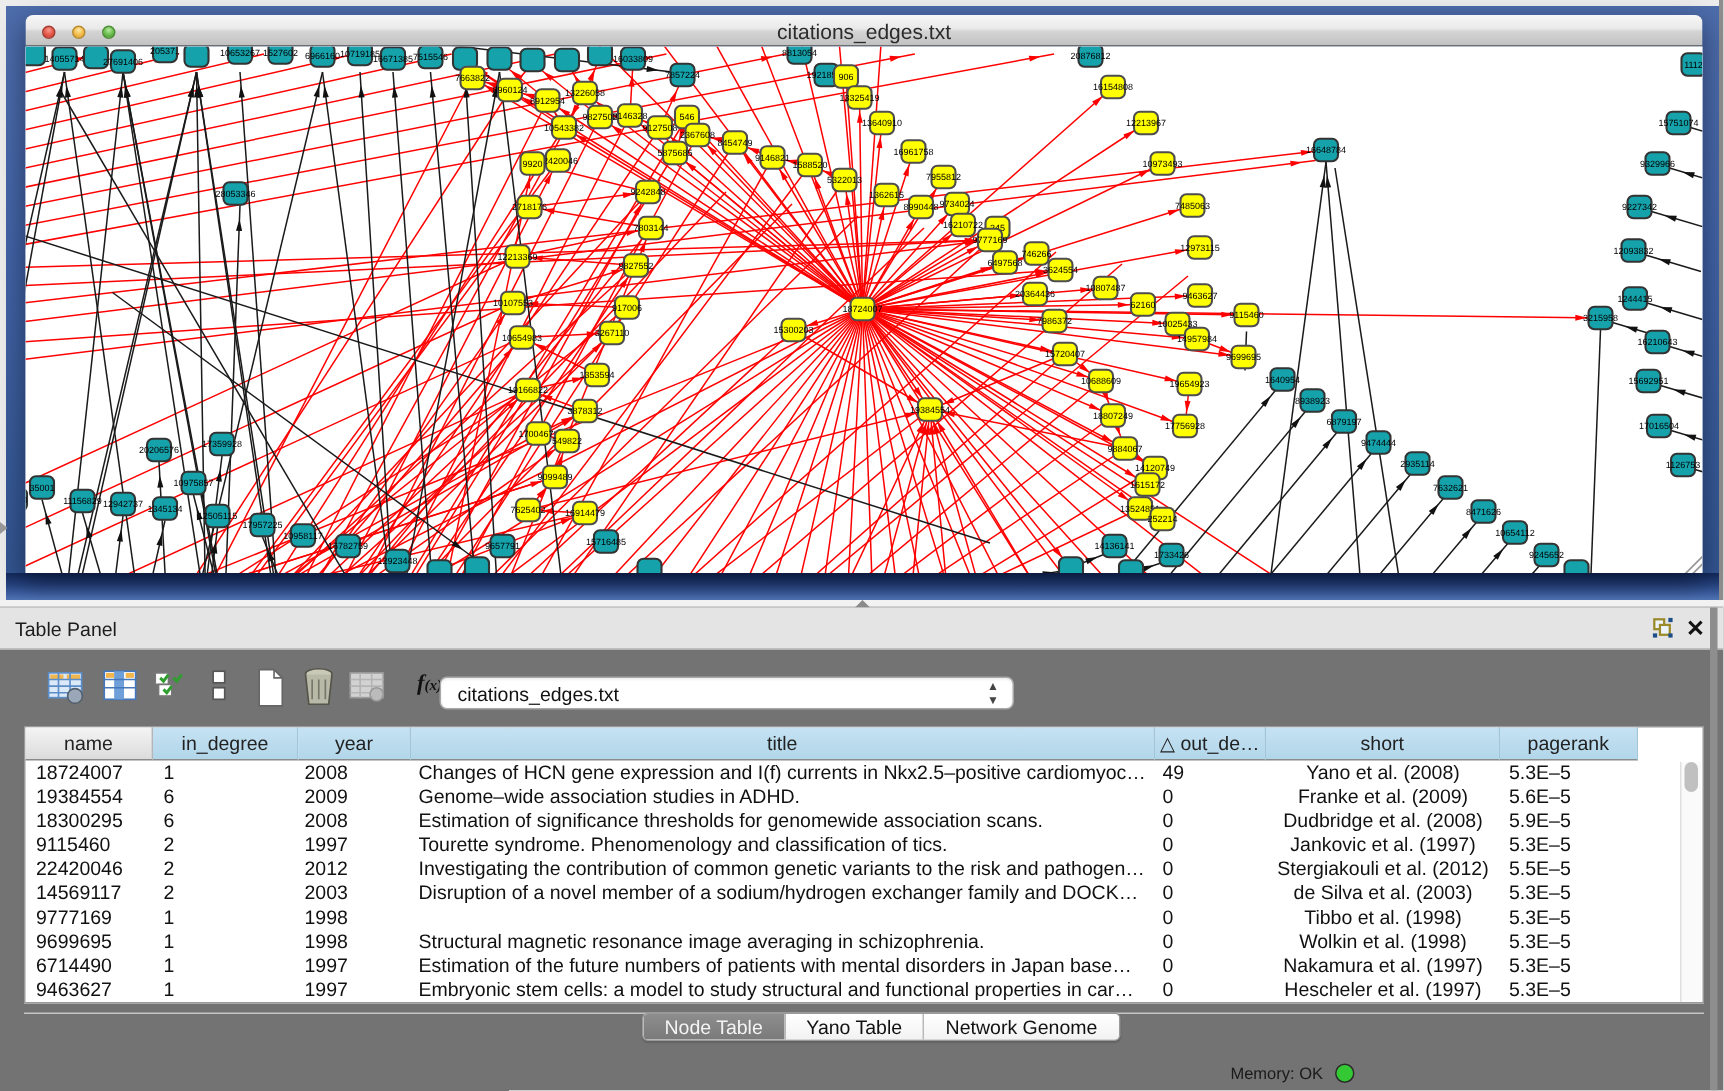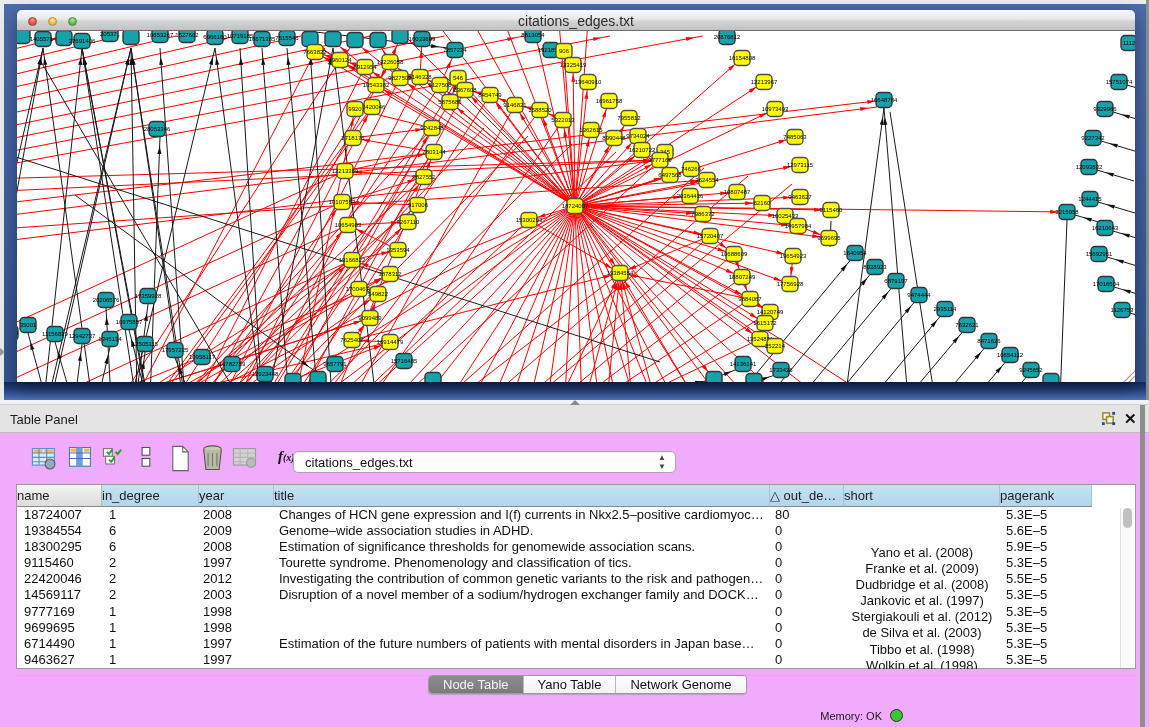--- a/index.html
+++ b/index.html
@@ -22,47 +22,47 @@
 .tl{position:absolute;top:6.5px;width:9px;height:9px;border-radius:50%;}
 #tl-r{left:11px;background:radial-gradient(circle at 50% 30%,#f49a8d 0%,#ea5f50 45%,#c33a2e 100%);border:.5px solid #a53d33;}
 #tl-y{left:31px;background:radial-gradient(circle at 50% 30%,#fce9a8 0%,#f5bf4f 50%,#d69a33 100%);border:.5px solid #b88b2e;}
 #tl-g{left:51px;background:radial-gradient(circle at 50% 30%,#b6e8a2 0%,#6cc04e 50%,#489133 100%);border:.5px solid #4f8f39;}
 #canvas{position:absolute;left:0;top:21px;width:1118px;height:351px;background:#fff;overflow:hidden;}
 
 #divider{position:absolute;left:0px;top:400px;width:1149px;height:5px;background:#f2f2f2;border-bottom:1px solid #d0d0d0;}
 #divider .caret{position:absolute;left:570px;top:0px;width:0;height:0;
   border-left:5px solid transparent;border-right:5px solid transparent;border-bottom:5px solid #8a8a8a;}
 
-#panel{position:absolute;left:0;top:405px;width:1149px;height:322px;background:#f0abfc;}
+#panel{position:absolute;left:0;top:405px;width:1149px;height:322px;background:#737373;}
 #phead{position:absolute;left:0;top:0;width:100%;height:28px;background:#e4e4e4;border-bottom:1px solid #bebebe;}
 #phead .t{position:absolute;left:10px;top:7px;font-size:13px;color:#1c1c1c;}
 #phead .float{position:absolute;left:1101px;top:6px;width:15px;height:15px;}
 #phead .close{position:absolute;left:1124px;top:5px;font-size:15px;font-weight:bold;color:#111;}
 
 #toolbar{position:absolute;left:16px;top:38px;height:36px;}
 .tb{position:absolute;top:-1px;width:29px;height:33px;}
 #combo{position:absolute;left:293px;top:46px;width:383px;height:22px;background:#fff;
   border:1px solid #a8a8a8;border-radius:5px;box-shadow:inset 0 1px 2px rgba(0,0,0,.08);}
 #combo .txt{position:absolute;left:11px;top:3px;font-size:13px;color:#111;}
 #combo .arr{position:absolute;right:9px;top:1px;font-size:8px;color:#444;line-height:9px;}
 
 #tbl{position:absolute;left:16px;top:79px;width:1120px;height:185px;background:#fff;border:1px solid #9a9a9a;}
 #thead{position:absolute;left:0;top:0;width:1100px;height:22px;font-size:13px;color:#222;}
-#thead .h{position:absolute;top:0;height:22px;line-height:22px;
+#thead .h{position:absolute;top:0;height:22px;text-align:center;line-height:22px;
   background:linear-gradient(180deg,#c5e2f2 0%,#b2d6ea 100%);border-right:1px solid #9fc6da;border-bottom:1px solid #8a8a8a;}
 #thead .h0{background:linear-gradient(180deg,#f4f4f4 0%,#dcdcdc 100%);border-right:1px solid #b5b5b5;}
 #tbody{position:absolute;left:0;top:22px;width:1100px;height:162px;font-size:13px;color:#111;overflow:hidden;}
 .tr{position:relative;height:16.1px;}
 .tr div{position:absolute;top:0;height:16px;line-height:16px;white-space:nowrap;overflow:hidden;}
 .c0{left:7px;width:92px;}
 .c1{left:92px;width:90px;}
 .c2{left:186px;width:80px;}
 .c3{left:262px;width:492px;}
 .c4{left:758px;width:70px;}
-.c5{left:827px;width:156px;text-align:center;margin-top:38px;}
+.c5{left:827px;width:156px;text-align:center;}
 .c6{left:989px;width:100px;}
 #vscroll{position:absolute;right:1px;top:23px;width:14px;height:160px;background:#fafafa;border-left:1px solid #e0e0e0;}
 #vscroll .thumb{position:absolute;left:2px;top:0px;width:9px;height:20px;background:#c0c0c0;border-radius:5px;}
 
 #tabline{position:absolute;left:16px;top:270px;width:1120px;height:1px;background:#c4c4c4;}
 #tabs{position:absolute;left:428px;top:270px;height:19px;display:flex;
   border:1px solid #9a9a9a;border-radius:4px;overflow:hidden;background:#fff;
   box-shadow:0 1px 1px rgba(0,0,0,.15);font-size:13px;}
 #tabs .seg{padding:0 14px;line-height:18px;color:#111;background:linear-gradient(180deg,#ffffff,#f2f2f2);border-left:1px solid #b8b8b8;}
 #tabs .seg.sel{background:linear-gradient(180deg,#8d8d8d,#7a7a7a);color:#f4f4f4;border-left:none;}
@@ -946,21 +946,21 @@
         <div class="h" style="left:753px;width:74px">△ out_de…</div>
         <div class="h" style="left:827px;width:156px">short</div>
         <div class="h" style="left:983px;width:92px">pagerank</div>
       </div>
       <div id="tbody">
 <div class="tr">
             <div class="c0">18724007</div>
             <div class="c1">1</div>
             <div class="c2">2008</div>
             <div class="c3">Changes of HCN gene expression and I(f) currents in Nkx2.5–positive cardiomyoc…</div>
-            <div class="c4">80</div>
+            <div class="c4">49</div>
             <div class="c5">Yano et al. (2008)</div>
             <div class="c6">5.3E–5</div>
           </div>
 <div class="tr">
             <div class="c0">19384554</div>
             <div class="c1">6</div>
             <div class="c2">2009</div>
             <div class="c3">Genome–wide association studies in ADHD.</div>
             <div class="c4">0</div>
             <div class="c5">Franke et al. (2009)</div>
@@ -1007,37 +1007,39 @@
             <div class="c1">1</div>
             <div class="c2">1998</div>
             <div class="c4">0</div>
             <div class="c5">Tibbo et al. (1998)</div>
             <div class="c6">5.3E–5</div>
           </div>
 <div class="tr">
             <div class="c0">9699695</div>
             <div class="c1">1</div>
             <div class="c2">1998</div>
+            <div class="c3">Structural magnetic resonance image averaging in schizophrenia.</div>
             <div class="c4">0</div>
             <div class="c5">Wolkin et al. (1998)</div>
             <div class="c6">5.3E–5</div>
           </div>
 <div class="tr">
             <div class="c0">6714490</div>
             <div class="c1">1</div>
             <div class="c2">1997</div>
             <div class="c3">Estimation of the future numbers of patients with mental disorders in Japan base…</div>
             <div class="c4">0</div>
             <div class="c5">Nakamura et al. (1997)</div>
             <div class="c6">5.3E–5</div>
           </div>
 <div class="tr">
             <div class="c0">9463627</div>
             <div class="c1">1</div>
             <div class="c2">1997</div>
+            <div class="c3">Embryonic stem cells: a model to study structural and functional properties in car…</div>
             <div class="c4">0</div>
             <div class="c5">Hescheler et al. (1997)</div>
             <div class="c6">5.3E–5</div>
           </div>
       </div>
       <div id="vscroll">
           <div class="thumb"></div>
         </div>
     </div>
     <div id="tabline"></div>

